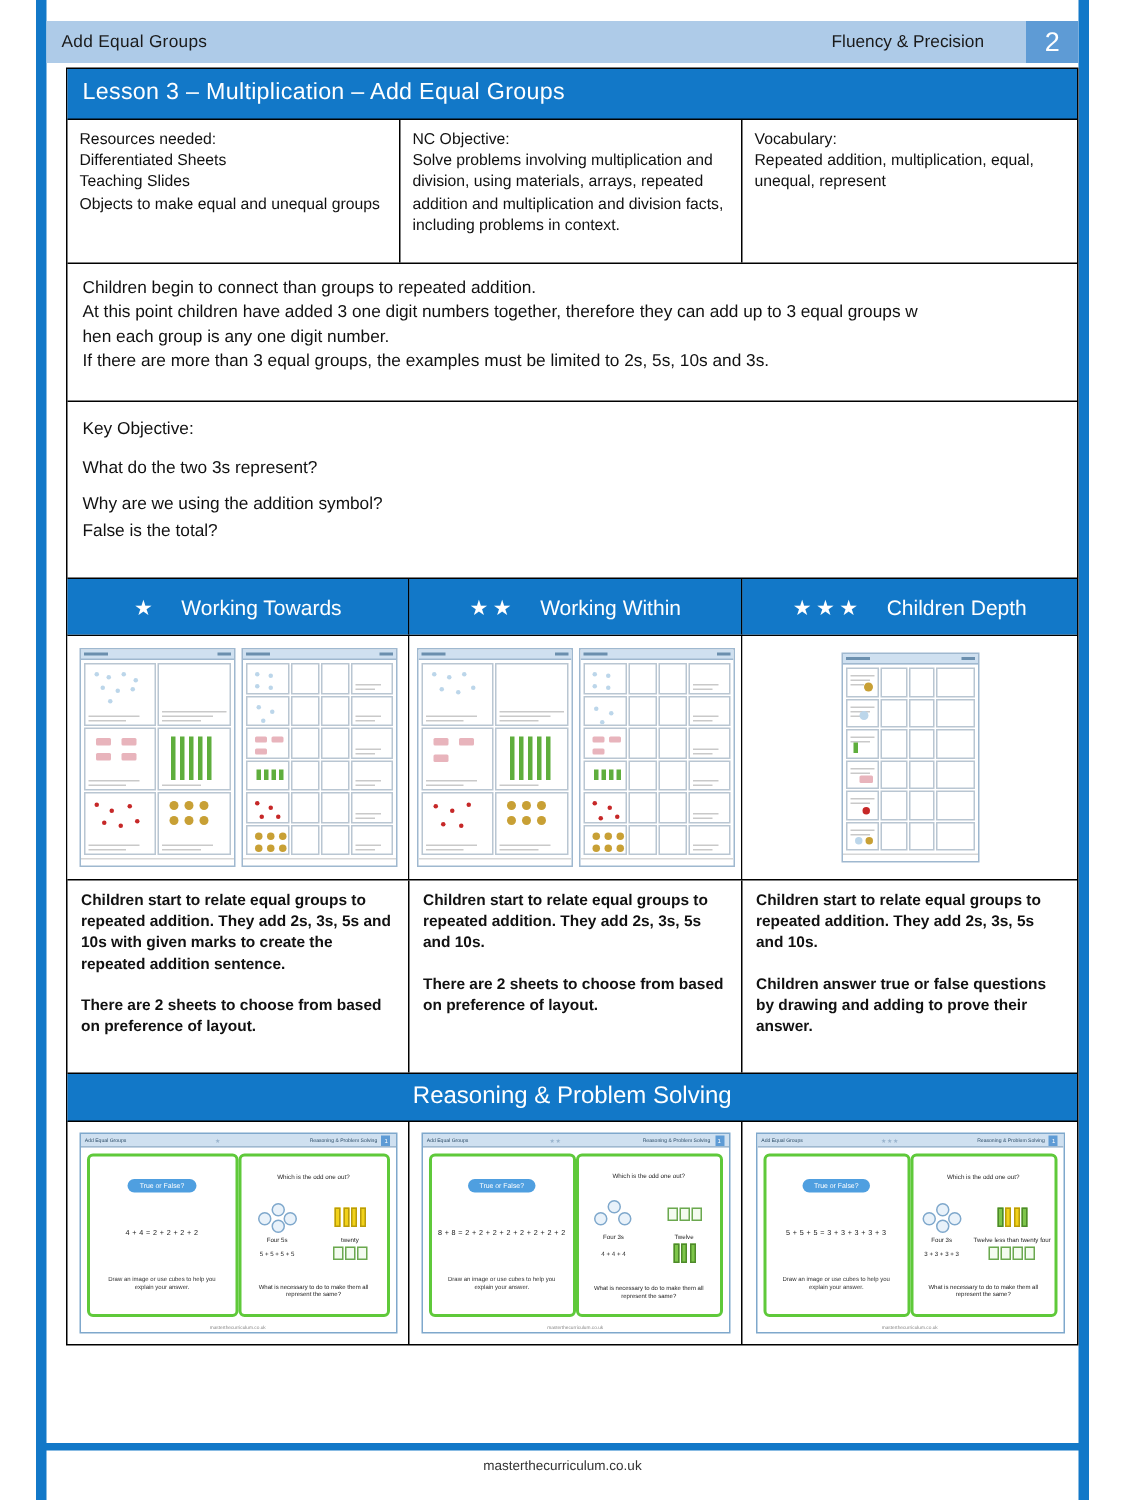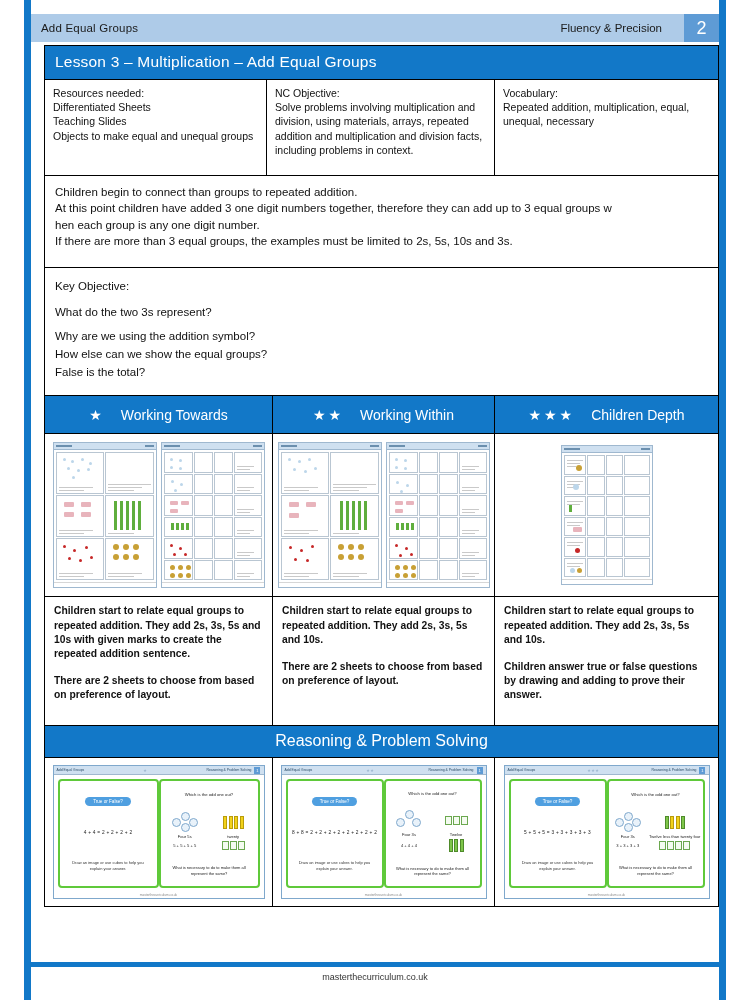--- a/index.html
+++ b/index.html
@@ -54,21 +54,21 @@
   .header-title {
     font-size: 11.5px;
     color: #1a1a1a;
     padding-left: 10px;
     letter-spacing: .2px;
   }
   .header-spacer { flex: 1; }
   .header-sub {
     font-size: 11.5px;
     color: #1a1a1a;
-    padding-right: 22px;
+    padding-right: 28px;
   }
   .header-page-num {
     width: 35px;
     height: 28px;
     background: #5E9BD5;
     color: #ffffff;
     font-size: 18px;
     display: flex;
     align-items: center;
     justify-content: center;
@@ -435,36 +435,35 @@
         <p>Differentiated Sheets</p>
         <p>Teaching Slides</p>
         <p>Objects to make equal and unequal groups</p>
       </div>
       <div class="info-cell c1">
         <p>NC Objective:</p>
         <p>Solve problems involving multiplication and division, using materials, arrays, repeated addition and multiplication and division facts, including problems in context.</p>
       </div>
       <div class="info-cell c3">
         <p>Vocabulary:</p>
-        <p>Repeated addition, multiplication, equal, unequal, necessary</p>
+        <p>Repeated addition, multiplication, equal, unequal, represent</p>
       </div>
     </div>
 
     <div class="notes-block">
       <div>Children begin to connect than groups to repeated addition.</div>
       <div>At this point children have added 3 one digit numbers together, therefore they can add up to 3 equal groups w</div>
       <div>hen each group is any one digit number.</div>
       <div>If there are more than 3 equal groups, the examples must be limited to 2s, 5s, 10s and 3s.</div>
     </div>
 
     <div class="kq-block">
       <div class="kq-head">Key Objective:</div>
       <div class="kq-q">What do the two 3s represent?</div>
       <div class="kq-q sp">Why are we using the addition symbol?</div>
-      <div class="kq-q">How else can we show the equal groups?</div>
       <div class="kq-q">False is the total?</div>
     </div>
 
     <div class="diff-head-row">
       <div class="diff-head h1">
         <span class="stars">★</span>
         <span class="diff-label">Working Towards</span>
       </div>
       <div class="diff-head h2">
         <span class="stars">★★</span>

